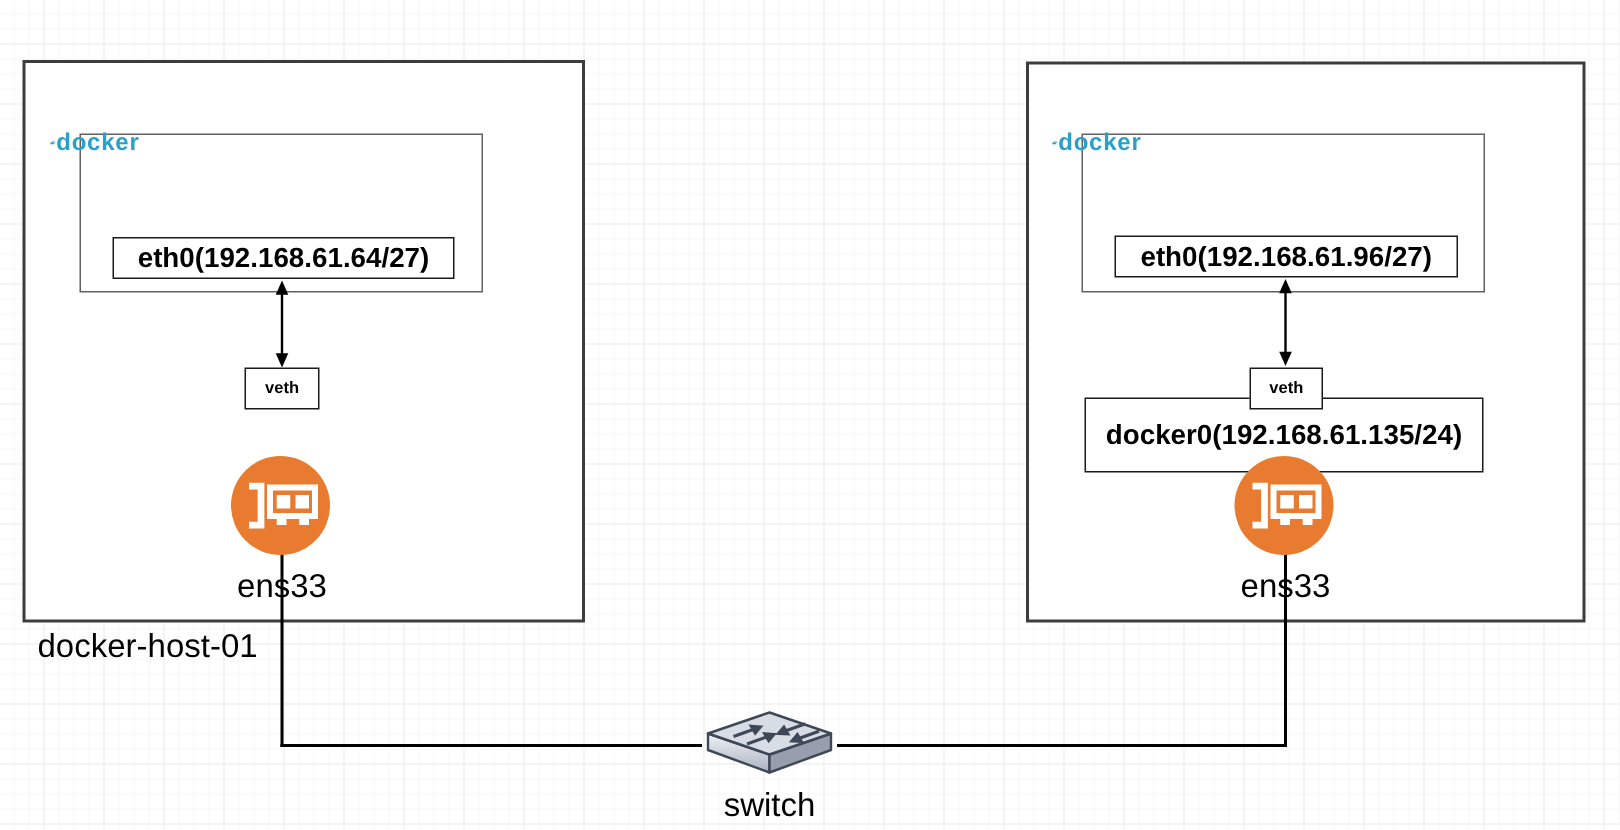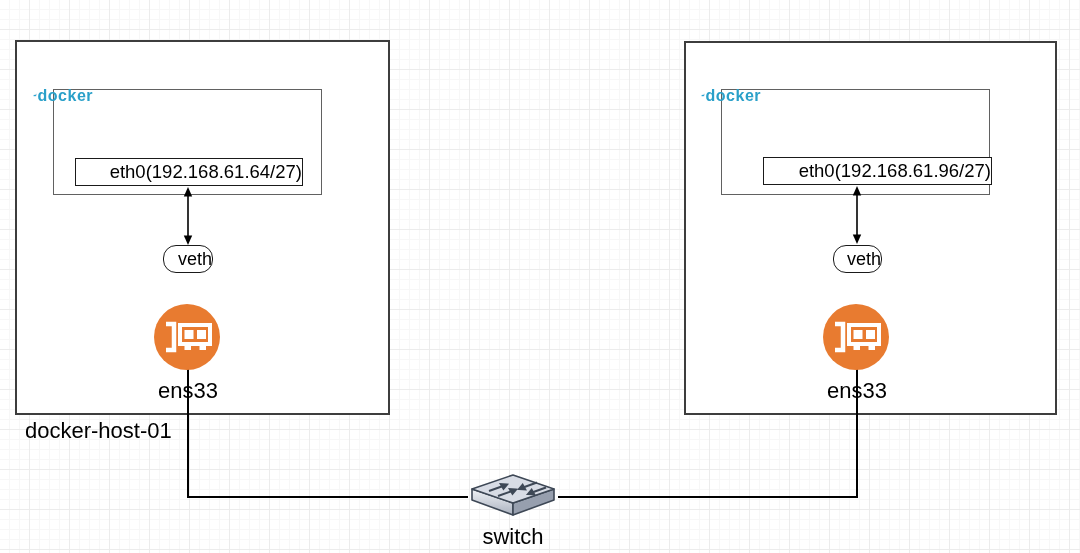--- a/index.html
+++ b/index.html
@@ -27,26 +27,27 @@
     box-sizing:border-box;
   }
   .container-box{
     border:1.5px solid #616161;
     box-sizing:border-box;
   }
   .node-box{
     background:#ffffff;
     border:1px solid #1a1a1a;
     box-sizing:border-box;
-    display:flex;align-items:center;justify-content:flex-end;
+    display:flex;align-items:center;justify-content:center;
     font-size:18.5px;
     white-space:nowrap;
     overflow:hidden;
-  }
-  .veth-box{font-size:18px;border-radius:13px;}
+    font-weight:bold;
+  }
+  .veth-box{font-size:11px;}
   .label{
     font-size:22px;
     white-space:nowrap;
   }
   .label-center{text-align:center;}
   .line{background:#000;}
   .nic-circle{width:68px;height:68px;}
   .logo{
     width:60px;height:62px;
     display:flex;flex-direction:row;align-items:center;
@@ -98,30 +99,33 @@
       <circle cx="12.6" cy="27.6" r="1.4" fill="#ffffff"></circle>
       <path fill="none" stroke="#28a4d4" stroke-width="1.3" d="M1 40 C7 38.4 13 38.4 19 40 M23 40 C29 38.4 35 38.4 41 40"></path>
     </svg>
     <div class="logo-text">docker</div>
   </div>
 
   <div class="abs host-box" style="left:684px;top:41px;width:373px;height:374px;"></div>
 
   <div class="abs container-box" style="left:721px;top:89px;width:269px;height:106px;"></div>
 
-  <div class="abs node-box" style="left:743px;top:157px;width:229px;height:28px;margin-left:20px;">
+  <div class="abs node-box" style="left:743px;top:157px;width:229px;height:28px;">
     <span>eth0(192.168.61.96/27)</span>
   </div>
 
   <svg class="abs" style="left:849px;top:185px;" width="16" height="60" viewBox="0 0 16 60">
     <line x1="8" y1="8" x2="8" y2="52" stroke="#000" stroke-width="1.6"></line>
     <polygon points="8,1 3.8,10.5 12.2,10.5" fill="#000"></polygon>
     <polygon points="8,59 3.8,49.5 12.2,49.5" fill="#000"></polygon>
   </svg>
 
+  <div class="abs node-box" style="left:723px;top:265px;width:266px;height:50px;">
+    <span>docker0(192.168.61.135/24)</span>
+  </div>
 
   <div class="abs node-box veth-box" style="left:833px;top:245px;width:49px;height:28px;">
     <span>veth</span>
   </div>
 
   <div class="abs logo" style="left:701px;top:64px;">
     <svg width="56" height="44" viewBox="0 0 56 44">
       <g fill="#1d7ca6" stroke="#ffffff" stroke-width="0.8">
         <rect x="12" y="14.5" width="8.5" height="8"></rect>
         <rect x="21.5" y="14.5" width="8.5" height="8"></rect>

